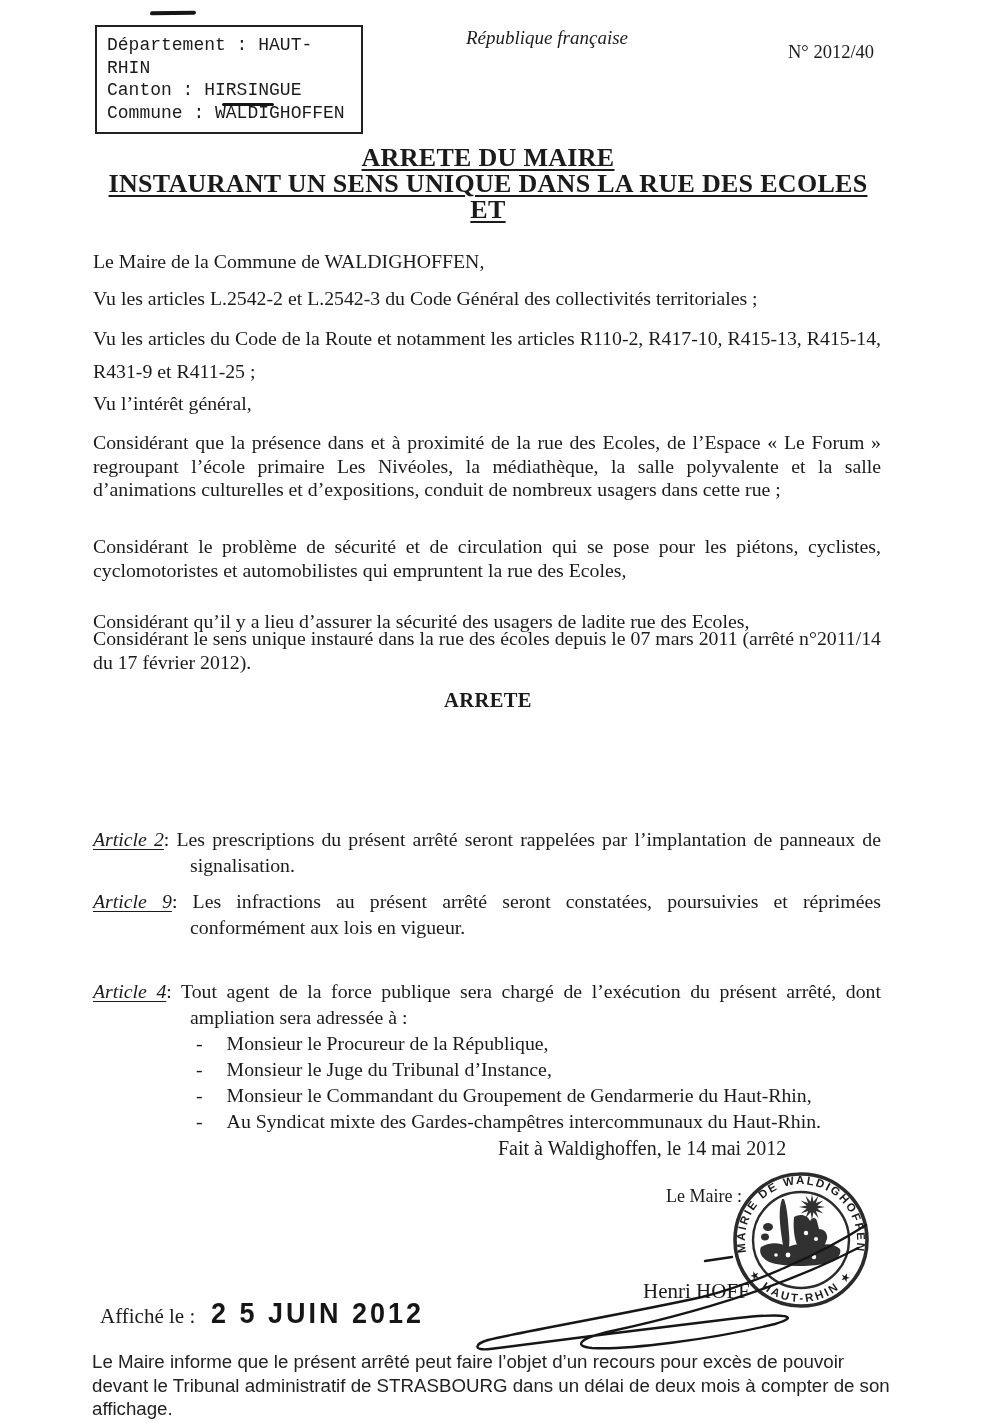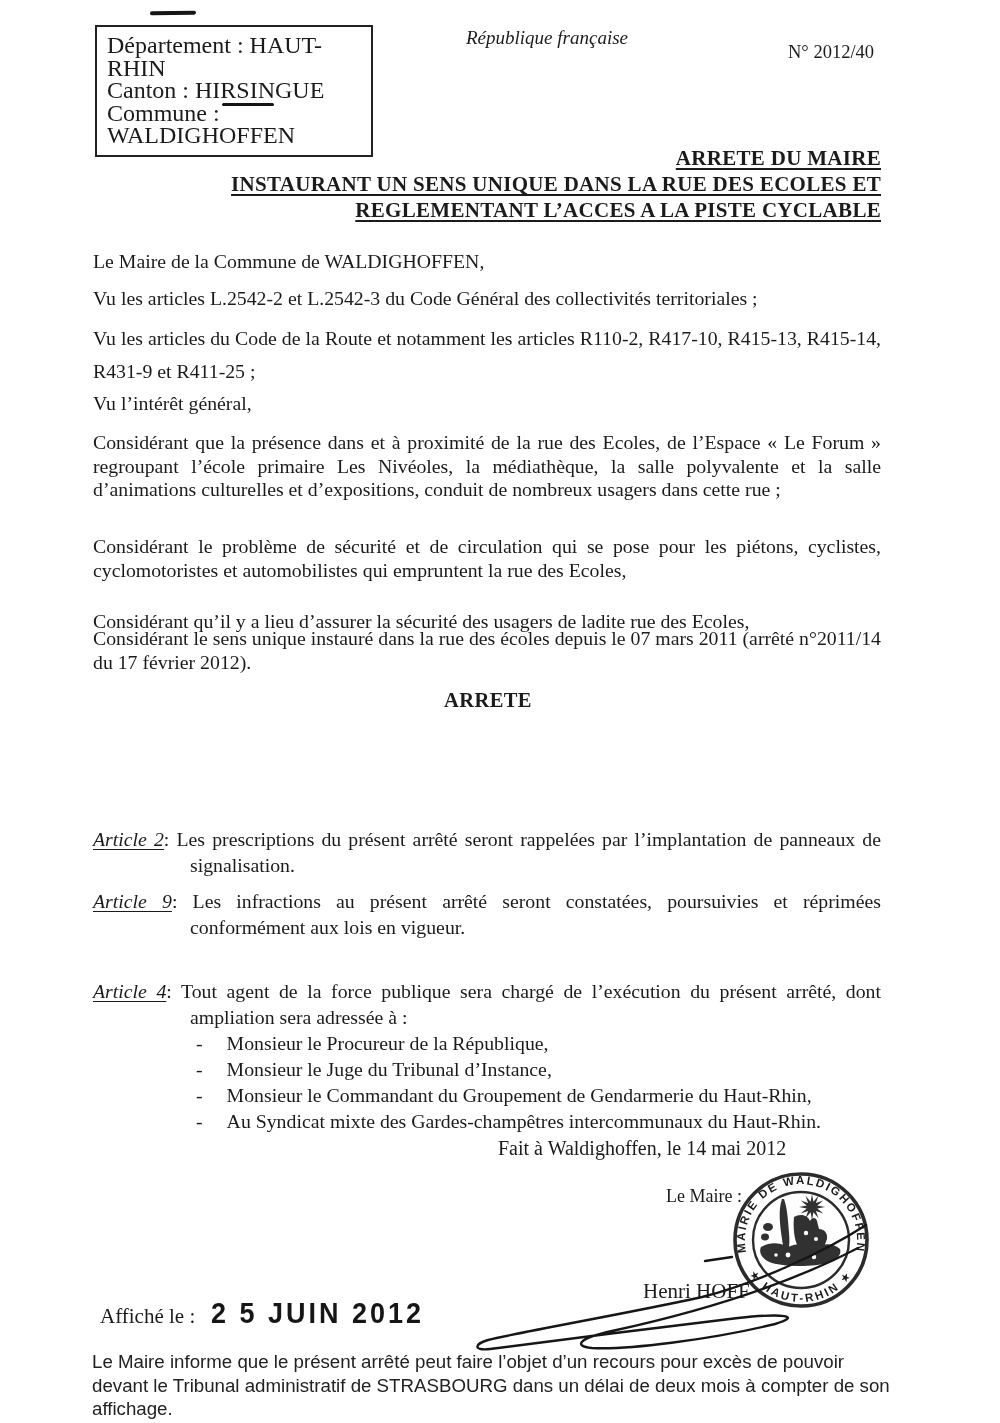--- a/index.html
+++ b/index.html
@@ -5,28 +5,28 @@
   html,body{margin:0;padding:0;background:#e8e8e8;}
   .page{
     position:relative;width:1000px;height:1423px;background:#ffffff;
     margin:0 auto;overflow:hidden;color:#1b1b1b;
     font-family:"Liberation Serif","DejaVu Serif",serif;
   }
   .abs{position:absolute;}
   
   .hbox{
     left:95px;top:25px;width:244px;border:2px solid #222;
-    padding:7px 20px 8px 10px;font-size:24px;line-height:22.5px;
+    padding:7px 10px 8px 10px;font-size:18px;line-height:22.5px;font-family:Liberation Mono, monospace;
   }
   .republic{left:466px;top:27px;font-style:italic;font-size:19px;}
   .docnum{left:788px;top:42px;font-size:18.5px;}
   .artifact{background:#151515;border-radius:2px;}
   
-  .titleblock{left:95px;top:145px;width:786px;text-align:right;
-    font-weight:bold;font-size:21px;line-height:26px;letter-spacing:.3px;}
+  .titleblock{left:95px;top:145px;width:786px;text-align:center;
+    font-weight:bold;font-size:26px;line-height:26px;letter-spacing:.3px;}
   .titleblock .tl{text-decoration:underline;text-decoration-thickness:2px;text-underline-offset:3px;}
   
   .para{left:93px;width:788px;font-size:19.8px;line-height:23.5px;
     text-align:justify;text-align-last:left;}
   .para.sp{line-height:33px;}
   .arrete-head{left:95px;top:689px;width:786px;text-align:center;
     font-weight:bold;font-size:20.5px;letter-spacing:.4px;}
   .article{left:93px;width:788px;font-size:19.8px;line-height:26px;
     text-align:justify;text-align-last:left;padding-left:97px;text-indent:-97px;box-sizing:content-box;width:691px;}
   .article .lbl{font-style:italic;text-decoration:underline;text-underline-offset:3px;}
@@ -59,21 +59,20 @@
     <div>Département : HAUT-RHIN</div>
     <div>Canton : HIRSINGUE</div>
     <div>Commune : WALDIGHOFFEN</div>
   </div>
   <div class="abs republic">République française</div>
   <div class="abs docnum">N° 2012/40</div>
 
   <div class="abs titleblock">
     <div><span class="tl">ARRETE DU MAIRE</span></div>
     <div><span class="tl">INSTAURANT UN SENS UNIQUE DANS LA RUE DES ECOLES ET</span></div>
-    <div><span class="tl">REGLEMENTANT L’ACCES A LA PISTE CYCLABLE</span></div>
   </div>
 
   <div class="abs para" style="top:250px;">Le Maire de la Commune de WALDIGHOFFEN,</div>
   <div class="abs para" style="top:287px;">Vu les articles L.2542-2 et L.2542-3 du Code Général des collectivités territoriales ;</div>
   <div class="abs para sp" style="top:322px;">Vu les articles du Code de la Route et notamment les articles R110-2, R417-10, R415-13, R415-14,  R431-9 et R411-25 ;</div>
   <div class="abs para" style="top:392px;">Vu l’intérêt général,</div>
   <div class="abs para" style="top:431px;">Considérant que la présence dans et à proximité de la rue des Ecoles, de l’Espace « Le Forum » regroupant l’école primaire Les Nivéoles, la médiathèque, la salle polyvalente et la salle d’animations culturelles et d’expositions, conduit de nombreux usagers dans cette rue ;</div>
   <div class="abs para" style="top:535px;">Considérant le problème de sécurité et de circulation qui se pose pour les piétons, cyclistes, cyclomotoristes et automobilistes qui empruntent la rue des Ecoles,</div>
   <div class="abs para" style="top:582px;margin-top:28px;">Considérant qu’il y a lieu d’assurer la sécurité des usagers de ladite rue des Ecoles,</div>
   <div class="abs para" style="top:627px;">Considérant le sens unique instauré dans la rue des écoles depuis le 07 mars 2011 (arrêté n°2011/14 du 17 février 2012).</div>

